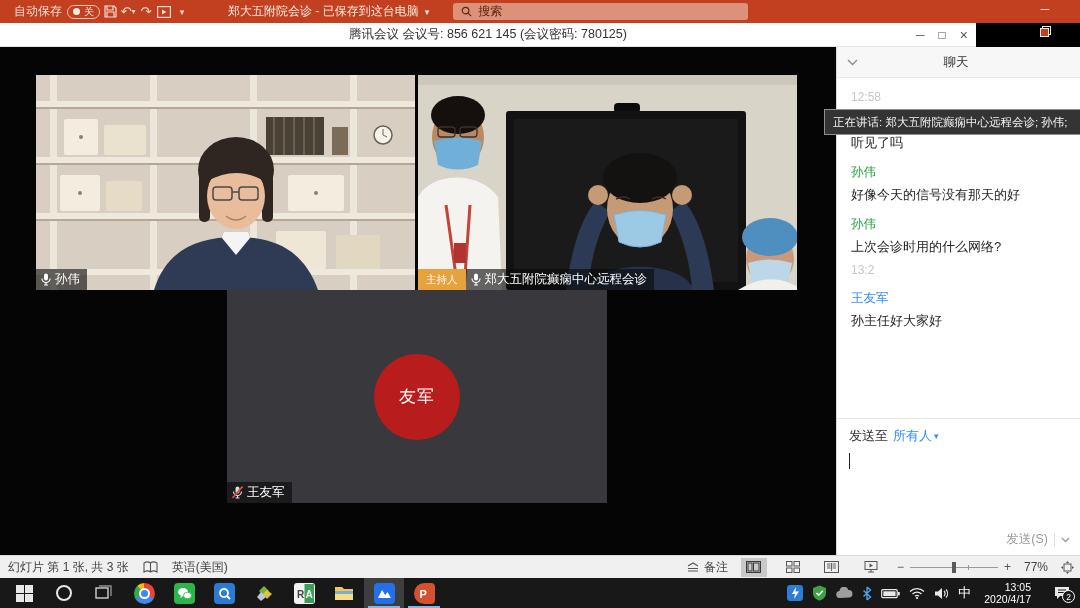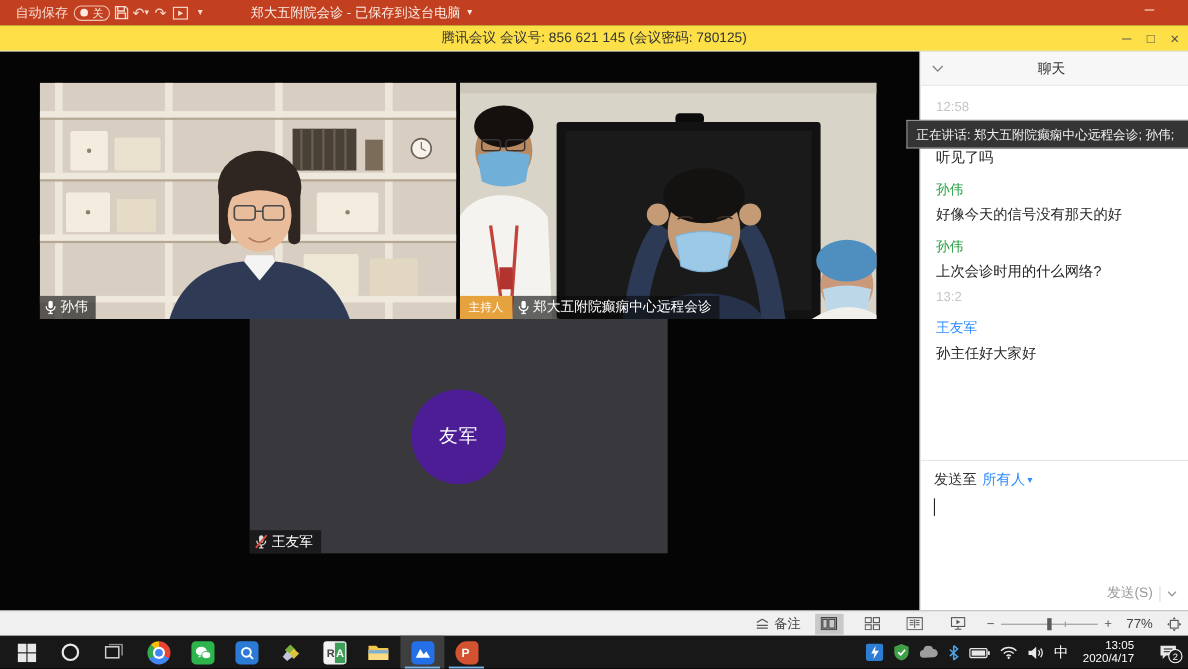--- a/index.html
+++ b/index.html
@@ -18,35 +18,35 @@
   .qat-ico { width:16px; height:16px; display:inline-flex; align-items:center; justify-content:center; color:#F7DCD2; font-size:13px; }
   .doc-title { margin-left:28px; white-space:nowrap; color:#FBEAE3; font-size:12px; display:flex; align-items:center; gap:6px;}
   .search-pill { margin-left:24px; width:295px; height:17px; background:#DD9178; border-radius:3px;
     display:flex; align-items:center; gap:6px; padding:0 8px; color:#5E2312; font-size:12px; }
   .ppt-win-controls { margin-left:auto; display:flex; align-items:center; gap:0;flex-direction:column; }
   .login-pill { background:#DD9178; color:#5E2312; font-size:12px; height:17px; padding:0 14px;
     display:flex; align-items:center; border-radius:2px; margin-right:18px; }
   .ppt-ctl { width:34px; height:23px; display:flex; align-items:center; justify-content:center; color:#FBEAE3; font-size:12px; }
 
   
-  .meet-titlebar { position:absolute; left:0; top:23px; width:1080px; height:24px; background:#fde047;
+  .meet-titlebar { position:absolute; left:0; top:23px; width:976px; height:24px; background:#ffffff;
     border-bottom:1px solid #E4E4E4; display:flex; align-items:center; }
   .meet-title { flex:1; text-align:center; font-size:12.5px; color:#333; }
   .meet-ctls { position:absolute; right:8px; top:0; height:24px; display:flex; align-items:center; gap:14px; color:#555; font-size:12px; }
 
   
   .meet-body { position:absolute; left:0; top:47px; width:1080px; height:508px; display:flex; }
   .video-area { position:relative; width:836px; height:508px; background:#050505; }
   .tile { position:absolute; overflow:hidden; }
   .tile-left  { left:36px;  top:28px;  width:379px; height:215px; }
   .tile-right { left:418px; top:28px;  width:379px; height:215px; }
   .tile-center{ left:227px; top:243px; width:380px; height:213px; background:#39393D; }
   .tile svg.scene { display:block; width:100%; height:100%; }
   .avatar-circle { position:absolute; left:50%; top:50%; transform:translate(-50%,-50%);
-    width:86px; height:86px; border-radius:50%; background:#4c1d95; display:flex; align-items:center; justify-content:center;
+    width:86px; height:86px; border-radius:50%; background:#b91c1c; display:flex; align-items:center; justify-content:center;
     color:#fff; font-size:17px; letter-spacing:1px; }
   .name-tag { position:absolute; left:0; bottom:0; display:flex; align-items:stretch; height:21px; font-size:12.5px; color:#FFF; }
   .name-tag .seg { background:rgba(10,10,10,.62); display:flex; align-items:center; gap:4px; padding:0 7px 0 5px; }
   .host-badge { background:#E6A23C; color:#FFF; font-size:10.5px; display:flex; align-items:center; padding:0 8px; }
 
   
   .chat { position:relative; width:244px; height:508px; background:#FFF; border-left:1px solid #D8D8D8; display:flex; flex-direction:column; }
   .chat-header { height:31px; background:#F7F7F7; border-bottom:1px solid #E8E8E8; display:flex; align-items:center; }
   .chat-header .chev { margin-left:10px; }
   .chat-title { flex:1; text-align:center; font-size:12.5px; color:#333; margin-right:26px; }
@@ -124,20 +124,27 @@
         <svg width="14" height="12" viewBox="0 0 14 12">
             <rect x="0.6" y="0.6" width="12.8" height="10.8" fill="none" stroke="#F7DCD2" stroke-width="1.2"></rect>
             <path d="M5,3.5 L9.5,6 L5,8.5 Z" fill="#F7DCD2"></path>
           </svg>
       </span>
       <span class="qat-ico" style="font-size:9px">▾</span>
     </div>
     <div class="doc-title">
       <span>郑大五附院会诊 - 已保存到这台电脑</span>
       <span style="font-size:9px">▾</span>
+    </div>
+    <div class="search-pill">
+      <svg width="11" height="11" viewBox="0 0 12 12">
+          <circle cx="5" cy="5" r="3.6" fill="none" stroke="#5E2312" stroke-width="1.3"></circle>
+          <path d="M8 8 L11 11" stroke="#5E2312" stroke-width="1.3"></path>
+        </svg>
+      <span>搜索</span>
     </div>
     <div class="ppt-win-controls">
       <span class="login-pill">登录</span>
       <span class="ppt-ctl">
         <svg width="14" height="12" viewBox="0 0 14 12">
             <rect x="0.6" y="0.6" width="12.8" height="10.8" fill="none" stroke="#FBEAE3" stroke-width="1.2"></rect>
             <path d="M0.6,3.4 H13.4" stroke="#FBEAE3" stroke-width="1.2"></path>
           </svg>
       </span>
       <span class="ppt-ctl">─</span>
@@ -311,20 +318,29 @@
               <path d="M1,1 L4.5,4.5 L8,1" fill="none" stroke="#9A9A9A" stroke-width="1.3"></path>
             </svg>
         </div>
       </div>
     </div>
   </div>
 
   <div class="speak-tooltip">正在讲话: 郑大五附院癫痫中心远程会诊; 孙伟;</div>
 
   <div class="ppt-statusbar">
+    <div class="sb-left">
+      <span class="sb-item">幻灯片 第 1 张, 共 3 张</span>
+      <span class="sb-item">
+        <svg width="15" height="13" viewBox="0 0 15 13">
+            <path d="M7.5,2 C6,0.8 3,0.8 1,2 V11 C3,9.8 6,9.8 7.5,11 C9,9.8 12,9.8 14,11 V2 C12,0.8 9,0.8 7.5,2 Z M7.5,2 V11" fill="none" stroke="#555" stroke-width="1.1"></path>
+          </svg>
+      </span>
+      <span class="sb-item">英语(美国)</span>
+    </div>
     <div class="sb-right">
       <span class="sb-item">
         <svg width="14" height="11" viewBox="0 0 14 11">
             <path d="M2,4 L7,1 L12,4" fill="none" stroke="#555" stroke-width="1.1"></path>
             <path d="M2,6.5 H12 M2,9 H12" stroke="#555" stroke-width="1.1"></path>
           </svg>
         <span>备注</span>
       </span>
       <span class="view-ico sel">
         <svg width="15" height="12" viewBox="0 0 15 12">

